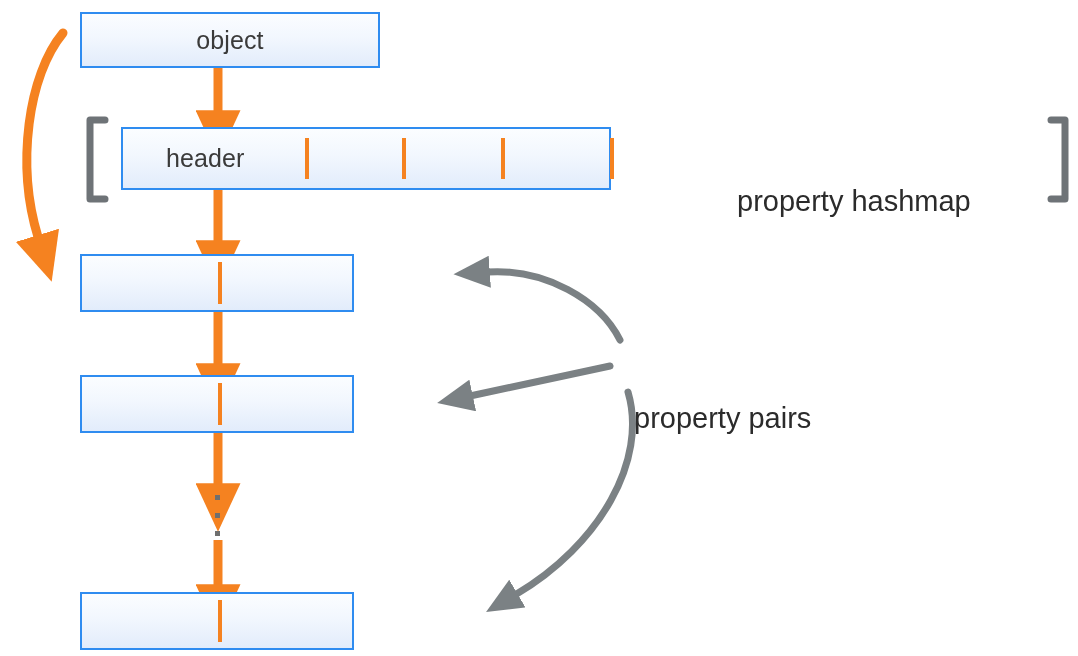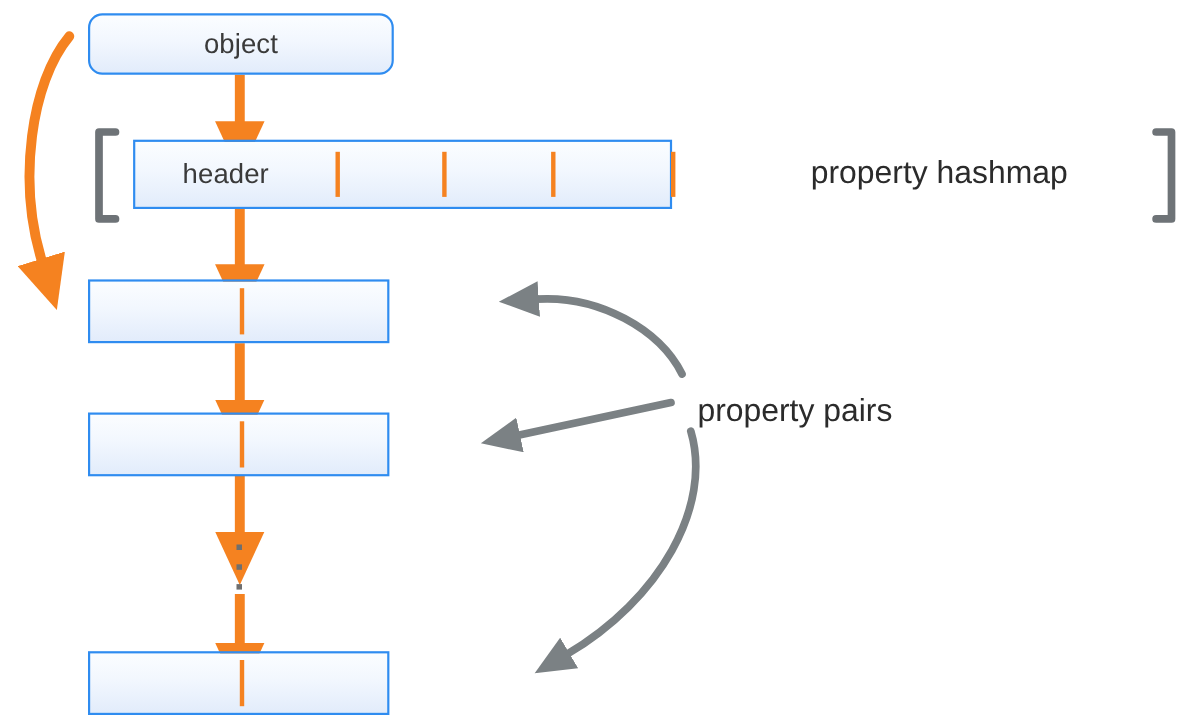--- a/index.html
+++ b/index.html
@@ -66,20 +66,21 @@
     height: 656px;
     pointer-events: none;
   }
   
   .annot {
     position: absolute;
     font-size: 29px;
     color: #2b2b2b;
     white-space: nowrap;
     line-height: 1;
+    margin-top: 44px;
   }
   
   .dots {
     position: absolute;
     left: 215px;
     top: 495px;
     width: 6px;
   }
   .dots i {
     display: block;
@@ -120,21 +121,21 @@
 
     <path d="M63,33 C28,75 16,165 38,237" fill="none" stroke="#f58220" stroke-width="9" stroke-linecap="round" marker-end="url(#orangeHead)"></path>
 
     <path d="M620,340 C600,300 545,268 487,272" fill="none" stroke="#7b8184" stroke-width="7" stroke-linecap="round" marker-end="url(#grayHead)"></path>
 
     <path d="M610,366 L470,396" fill="none" stroke="#7b8184" stroke-width="7" stroke-linecap="round" marker-end="url(#grayHead)"></path>
 
     <path d="M628,392 C648,460 600,545 515,595" fill="none" stroke="#7b8184" stroke-width="7" stroke-linecap="round" marker-end="url(#grayHead)"></path>
   </svg>
 
-  <div class="box" id="object-box" style="left:80px; top:12px; width:278px; height:56px;border-radius:13px;">
+  <div class="box" id="object-box" style="left:80px; top:12px; width:300px; height:56px;">
     <span class="box-label">object</span>
   </div>
 
   <div class="box" id="header-box" style="left:121px; top:127px; width:490px; height:63px;">
     <span class="box-label">header</span>
     <span class="divider" style="left:182px;"></span>
     <span class="divider" style="left:279px;"></span>
     <span class="divider" style="left:378px;"></span>
     <span class="divider" style="left:487px;"></span>
   </div>

